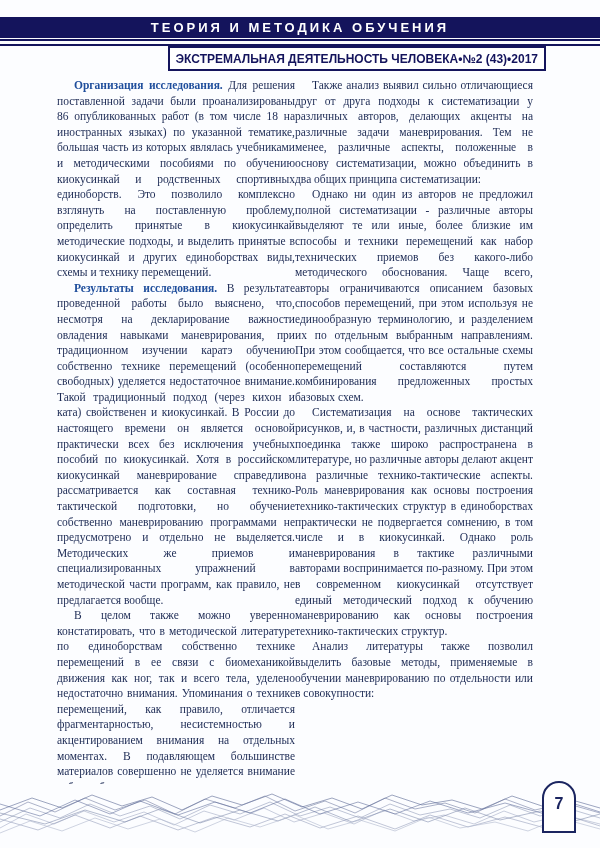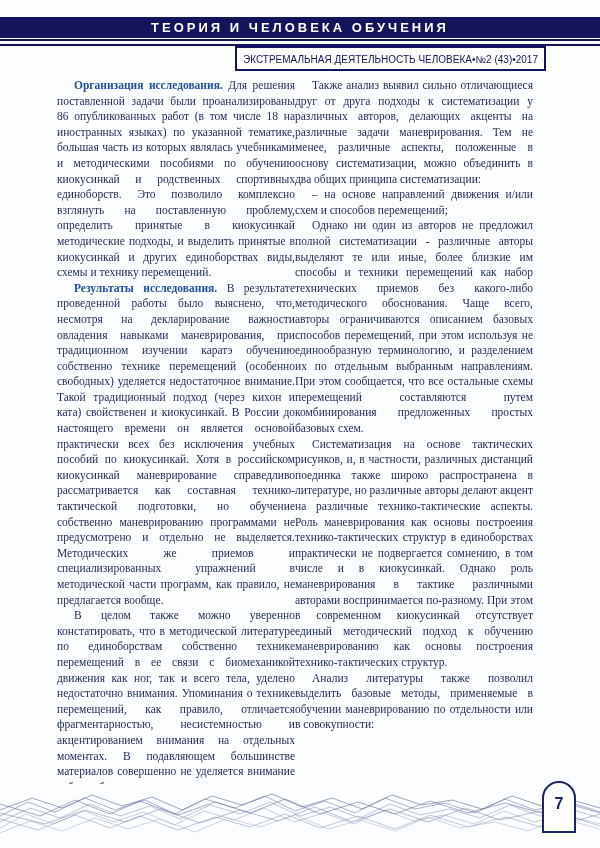--- a/index.html
+++ b/index.html
@@ -33,22 +33,22 @@
     background:#14145c;
   }
   .journal-ref-box{
     position:absolute;top:46px;right:54px;
     background:#ffffff;
     border:2px solid #14145c;
     padding:1px 6px 2px 6px;
   }
   .journal-ref-box .ref{
     font-family:"Liberation Sans", sans-serif;
-    font-weight:normal;
-    font-size:10px;
+    font-weight:bold;
+    font-size:12px;
     color:#14145c;
     white-space:nowrap;
   }
   
   .content{
     position:absolute;left:57px;top:78px;width:489px;height:706px;
     display:flex;
     column-gap:0;
   }
   .col{
@@ -83,37 +83,36 @@
     color:#1b2560;
     margin-top:-6px;
   }
 </style>
 </head>
 <body>
 
 <div class="page">
 
   <div class="header-band">
-    <span class="title">ТЕОРИЯ И ЧЕЛОВЕКА ОБУЧЕНИЯ</span>
+    <span class="title">ТЕОРИЯ И МЕТОДИКА ОБУЧЕНИЯ</span>
   </div>
   <div class="header-underband"></div>
   <div class="header-rule"></div>
   <div class="journal-ref-box">
     <span class="ref">ЭКСТРЕМАЛЬНАЯ ДЕЯТЕЛЬНОСТЬ ЧЕЛОВЕКА•№2 (43)•2017</span>
   </div>
 
   <div class="content">
     <div class="col">
         <p><span class="runin">Организация исследования. </span>Для решения поставленной задачи были проанализированы 86 опубликованных работ (в том числе 18 на иностранных языках) по указанной тематике, большая часть из которых являлась учебниками и методическими пособиями по обучению киокусинкай и родственных спортивных единоборств. Это позволило комплексно взглянуть на поставленную проблему, определить принятые в киокусинкай методические подходы, и выделить принятые в киокусинкай и других единоборствах виды, схемы и технику перемещений.</p>
         <p><span class="runin">Результаты исследования. </span>В результате проведенной работы было выяснено, что, несмотря на декларирование важности овладения навыками маневрирования, при традиционном изучении каратэ обучению собственно технике перемещений (особенно свободных) уделяется недостаточное внимание. Такой традиционный подход (через кихон и ката) свойственен и киокусинкай. В России до настоящего времени он является основой практически всех без исключения учебных пособий по киокусинкай. Хотя в российском киокусинкай маневрирование справедливо рассматривается как составная технико-тактической подготовки, но обучение собственно маневрированию программами не предусмотрено и отдельно не выделяется. Методических же приемов и специализированных упражнений в методической части программ, как правило, не предлагается вообще.</p>
         <p>В целом также можно уверенно констатировать, что в методической литературе по единоборствам собственно технике перемещений в ее связи с биомеханикой движения как ног, так и всего тела, уделено недостаточно внимания. Упоминания о технике перемещений, как правило, отличается фрагментарностью, несистемностью и акцентированием внимания на отдельных моментах. В подавляющем большинстве материалов совершенно не уделяется внимание работе бедер, корпуса, плеч, не освещены вопросы контроля центра тяжести при перемещениях, переноса веса тела, позиций элементов опоры (стопы, коленей, таза), осей вращения в комбинированных перемещениях и пр. в процессе перемещения: акцент идет на технику работы ног и позиции стоп. В таких методических материалах отсутствует объяснение биомеханических принципов, что принципиально важно для использования ударной или защитной техники в процессе перемещения. В киокусинкай тема техники и биомеханики перемещений практически не разработана</p>
       </div>
     <div class="col">
         <p>Также анализ выявил сильно отличающиеся друг от друга подходы к систематизации у различных авторов, делающих акценты на различные задачи маневрирования. Тем не менее, различные аспекты, положенные в основу систематизации, можно объединить в два общих принципа систематизации:</p>
-        <p>– на основе направлений движения и/или схем и способов перемещений;</p>
         <p>Однако ни один из авторов не предложил полной систематизации - различные авторы выделяют те или иные, более близкие им способы и техники перемещений как набор технических приемов без какого-либо методического обоснования. Чаще всего, авторы ограничиваются описанием базовых способов перемещений, при этом используя не единообразную терминологию, и разделением их по отдельным выбранным направлениям. При этом сообщается, что все остальные схемы перемещений составляются путем комбинирования предложенных простых базовых схем.</p>
         <p>Систематизация на основе тактических рисунков, и, в частности, различных дистанций поединка также широко распространена в литературе, но различные авторы делают акцент на различные технико-тактические аспекты. Роль маневрирования как основы построения технико-тактических структур в единоборствах практически не подвергается сомнению, в том числе и в киокусинкай. Однако роль маневрирования в тактике различными авторами воспринимается по-разному. При этом в современном киокусинкай отсутствует единый методический подход к обучению маневрированию как основы построения технико-тактических структур.</p>
         <p>Анализ литературы также позволил выделить базовые методы, применяемые в обучении маневрированию по отдельности или в совокупности:</p>
       </div>
   </div>
 
   <svg class="waves" viewBox="0 0 600 62" preserveAspectRatio="none">
     <g fill="none" stroke-width="0.8">
       <polyline stroke="#8b94b2" opacity="0.9" points="0,30 28,16 55,26 85,12 115,24 145,14 175,28 205,13 235,22 265,10 295,25 325,15 355,27 385,12 415,23 445,17 475,27 505,13 535,24 565,17 600,27"></polyline>
       <polyline stroke="#9aa3bf" opacity="0.8" points="0,36 30,22 60,32 90,18 120,30 150,20 180,33 210,19 240,28 270,16 300,30 330,21 360,32 390,18 420,29 450,23 480,32 510,19 540,30 570,23 600,32"></polyline>

